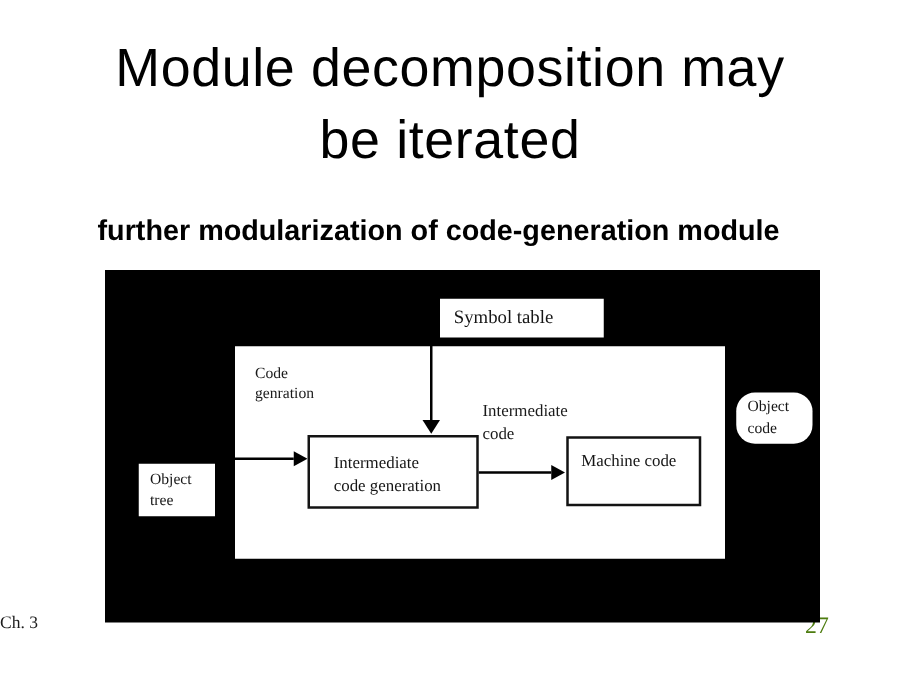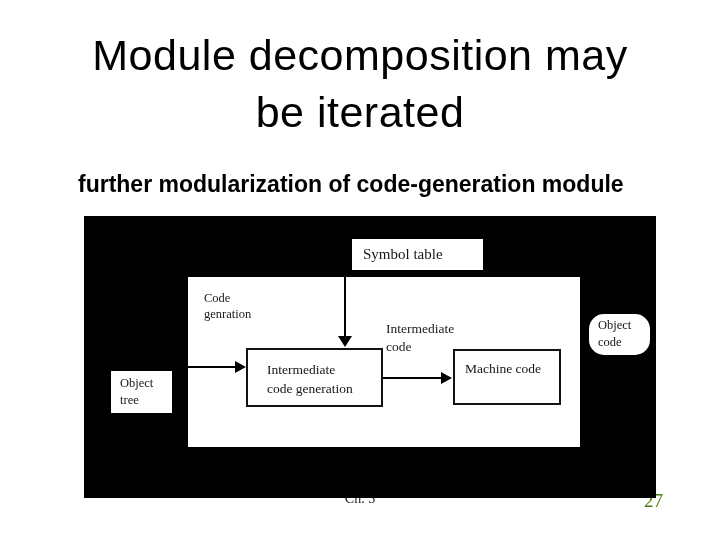--- a/index.html
+++ b/index.html
@@ -11,21 +11,21 @@
 
   
   .title-block { position:absolute; top:27px; left:0; width:720px; text-align:center; }
   .title-line { font-size:43px; line-height:57px; letter-spacing:0.5px; color:#000; }
 
   
   .subtitle { position:absolute; left:78px; top:171px; font-size:23px; color:#000;font-weight:bold; }
 
   
   .footer-chapter {
-    position:absolute; left:0; top:491px; width:720px; text-align:center;
+    position:absolute; left:0; top:491px; width:720px; 
     font-family:"Liberation Serif", serif; font-size:14px; color:#1c1c1c; z-index:1;
   }
   .footer-page {
     position:absolute; right:57px; top:490px;
     font-family:"Liberation Serif", serif; font-size:19px; color:#4d7c0f; z-index:1;
   }
 
   
   .fig {
     position:absolute; left:84px; top:216px; width:572px; height:282px;

